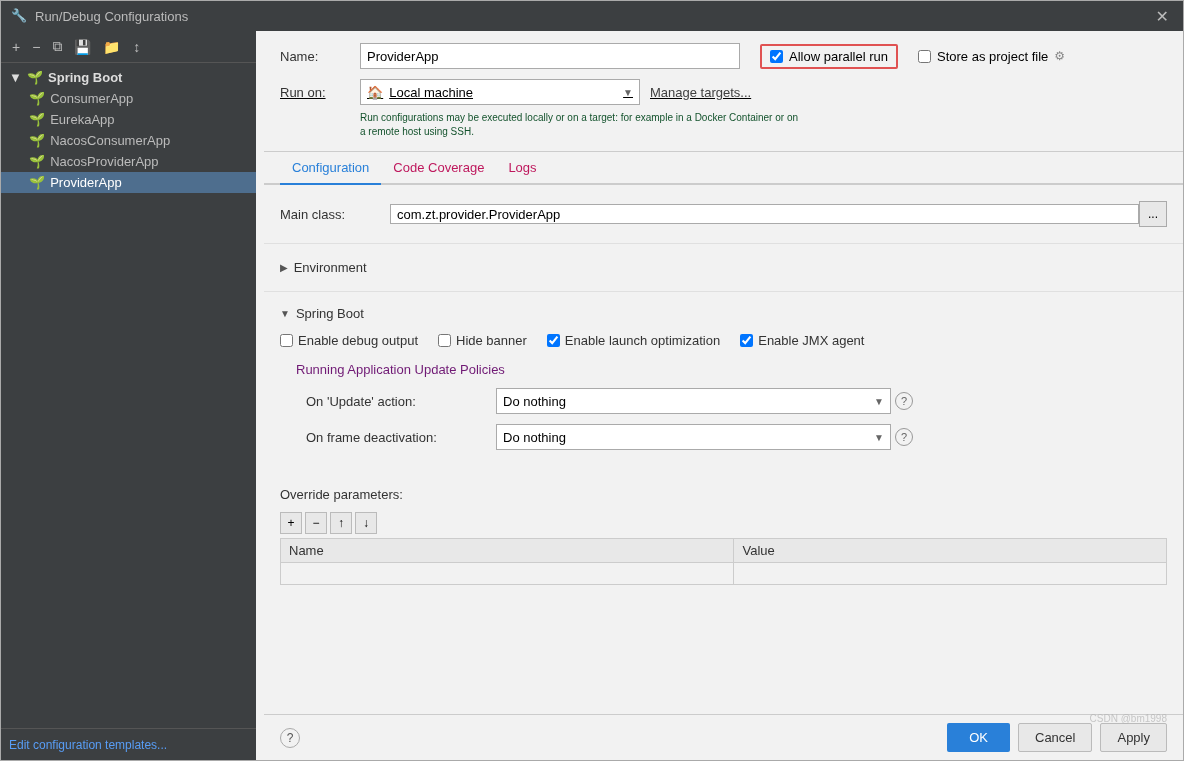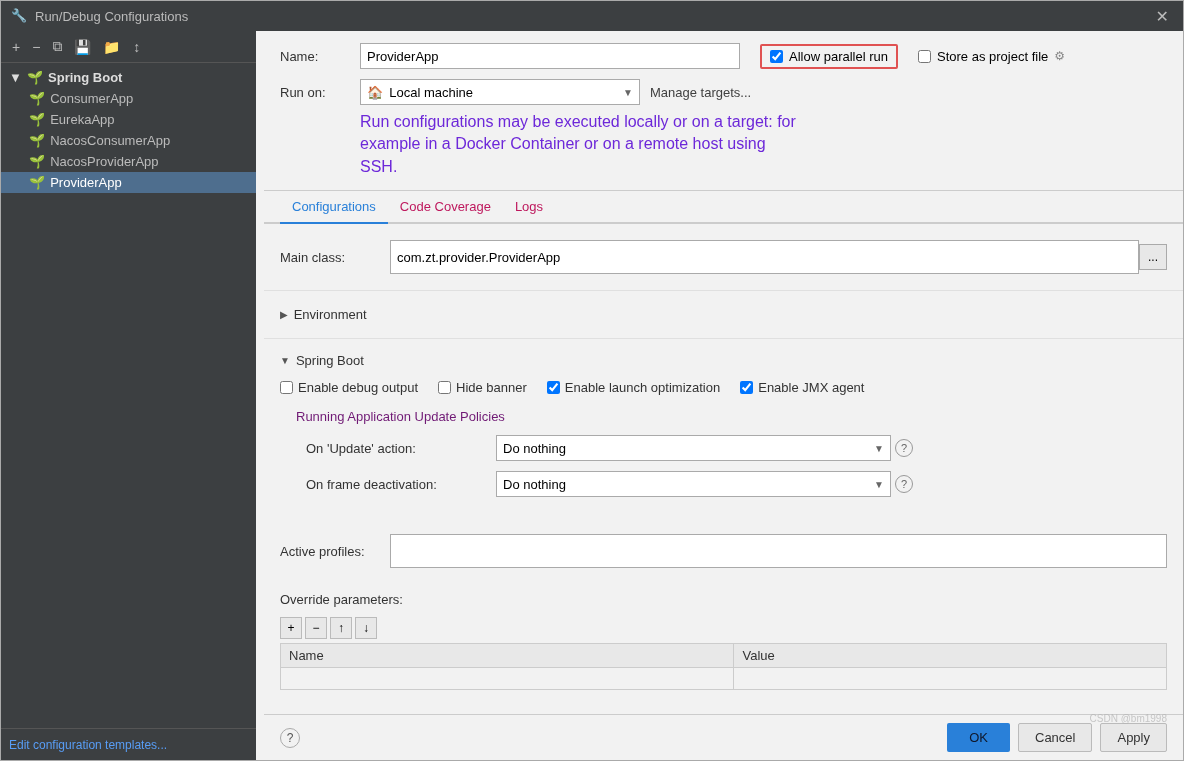--- a/index.html
+++ b/index.html
@@ -155,33 +155,34 @@
       display: flex;
       align-items: center;
       gap: 6px;
       margin-left: 10px;
     }
 
     .run-on-row {
       display: flex;
       align-items: center;
       gap: 10px;
+      text-decoration: underline;
     }
 
     .dropdown-arrow { font-size: 10px; color: #666; }
 
     .manage-targets-link {
       color: #404040;
       text-decoration: none;
       cursor: pointer;
     }
 
     .run-on-description {
-      color: #6d28d9;
-      font-size: 16px;
+      color: #14532d;
+      font-size: 10px;
       margin-top: 6px;
       margin-left: 80px;
       max-width: 440px;
       line-height: 1.4;
     }
 
     
     .tab-bar {
       display: flex;
       border-bottom: 2px solid #ccc;
@@ -218,21 +219,21 @@
       padding: 6px 0;
     }
 
     .field-label {
       color: #333;
       min-width: 110px;
     }
 
     .field-input {
       flex: 1;
-      height: 34px;
+      height: 20px;
       border: 1px solid #aaa;
       padding: 2px 6px;
       background: #fff;
       font-size: 13px;
     }
 
     .field-btn {
       width: 28px;
       height: 26px;
       border: 1px solid #aaa;
@@ -416,21 +417,21 @@
       cursor: pointer;
     }
 
     .bottom-right {
       display: flex;
       gap: 8px;
     }
 
     .btn-ok {
       background: #2980d9;
-      color: #0f172a;
+      color: #ffffff;
       border: none;
       padding: 6px 22px;
       cursor: pointer;
       font-size: 13px;
       border-radius: 2px;
       text-align: center;
     }
 
     .btn-cancel, .btn-apply {
       background: #e8e8e8;
@@ -558,21 +559,21 @@
             <span style="flex:1"></span>
             <span class="dropdown-arrow">▼</span>
           </div>
           <a class="manage-targets-link">Manage targets...</a>
         </div>
 
         <div class="run-on-description">Run configurations may be executed locally or on a target: for example in a Docker Container or on a remote host using SSH.</div>
       </div>
 
       <div class="tab-bar">
-        <div class="tab active">Configurations</div>
+        <div class="tab active">Configuration</div>
         <div class="tab">Code Coverage</div>
         <div class="tab">Logs</div>
       </div>
 
       <div class="config-panel">
 
         <div class="section">
           <div class="field-row">
             <span class="field-label">Main class:</span>
             <input class="field-input" type="text" value="com.zt.provider.ProviderApp" style="">
@@ -632,26 +633,20 @@
                 <div class="policy-select">
                   <span>Do nothing</span>
                   <span class="dropdown-arrow">▼</span>
                 </div>
                 <div class="help-icon">?</div>
               </div>
             </div>
           </div>
         </div>
 
-        <div class="profiles-section">
-          <div class="field-row">
-            <span class="field-label">Active profiles:</span>
-            <input class="field-input" type="text" style="">
-          </div>
-        </div>
 
         <div class="override-section">
           <div class="field-row">
             <span class="field-label">Override parameters:</span>
           </div>
           <div class="override-toolbar">
             <button class="override-btn">+</button>
             <button class="override-btn">−</button>
             <button class="override-btn">↑</button>
             <button class="override-btn">↓</button>

